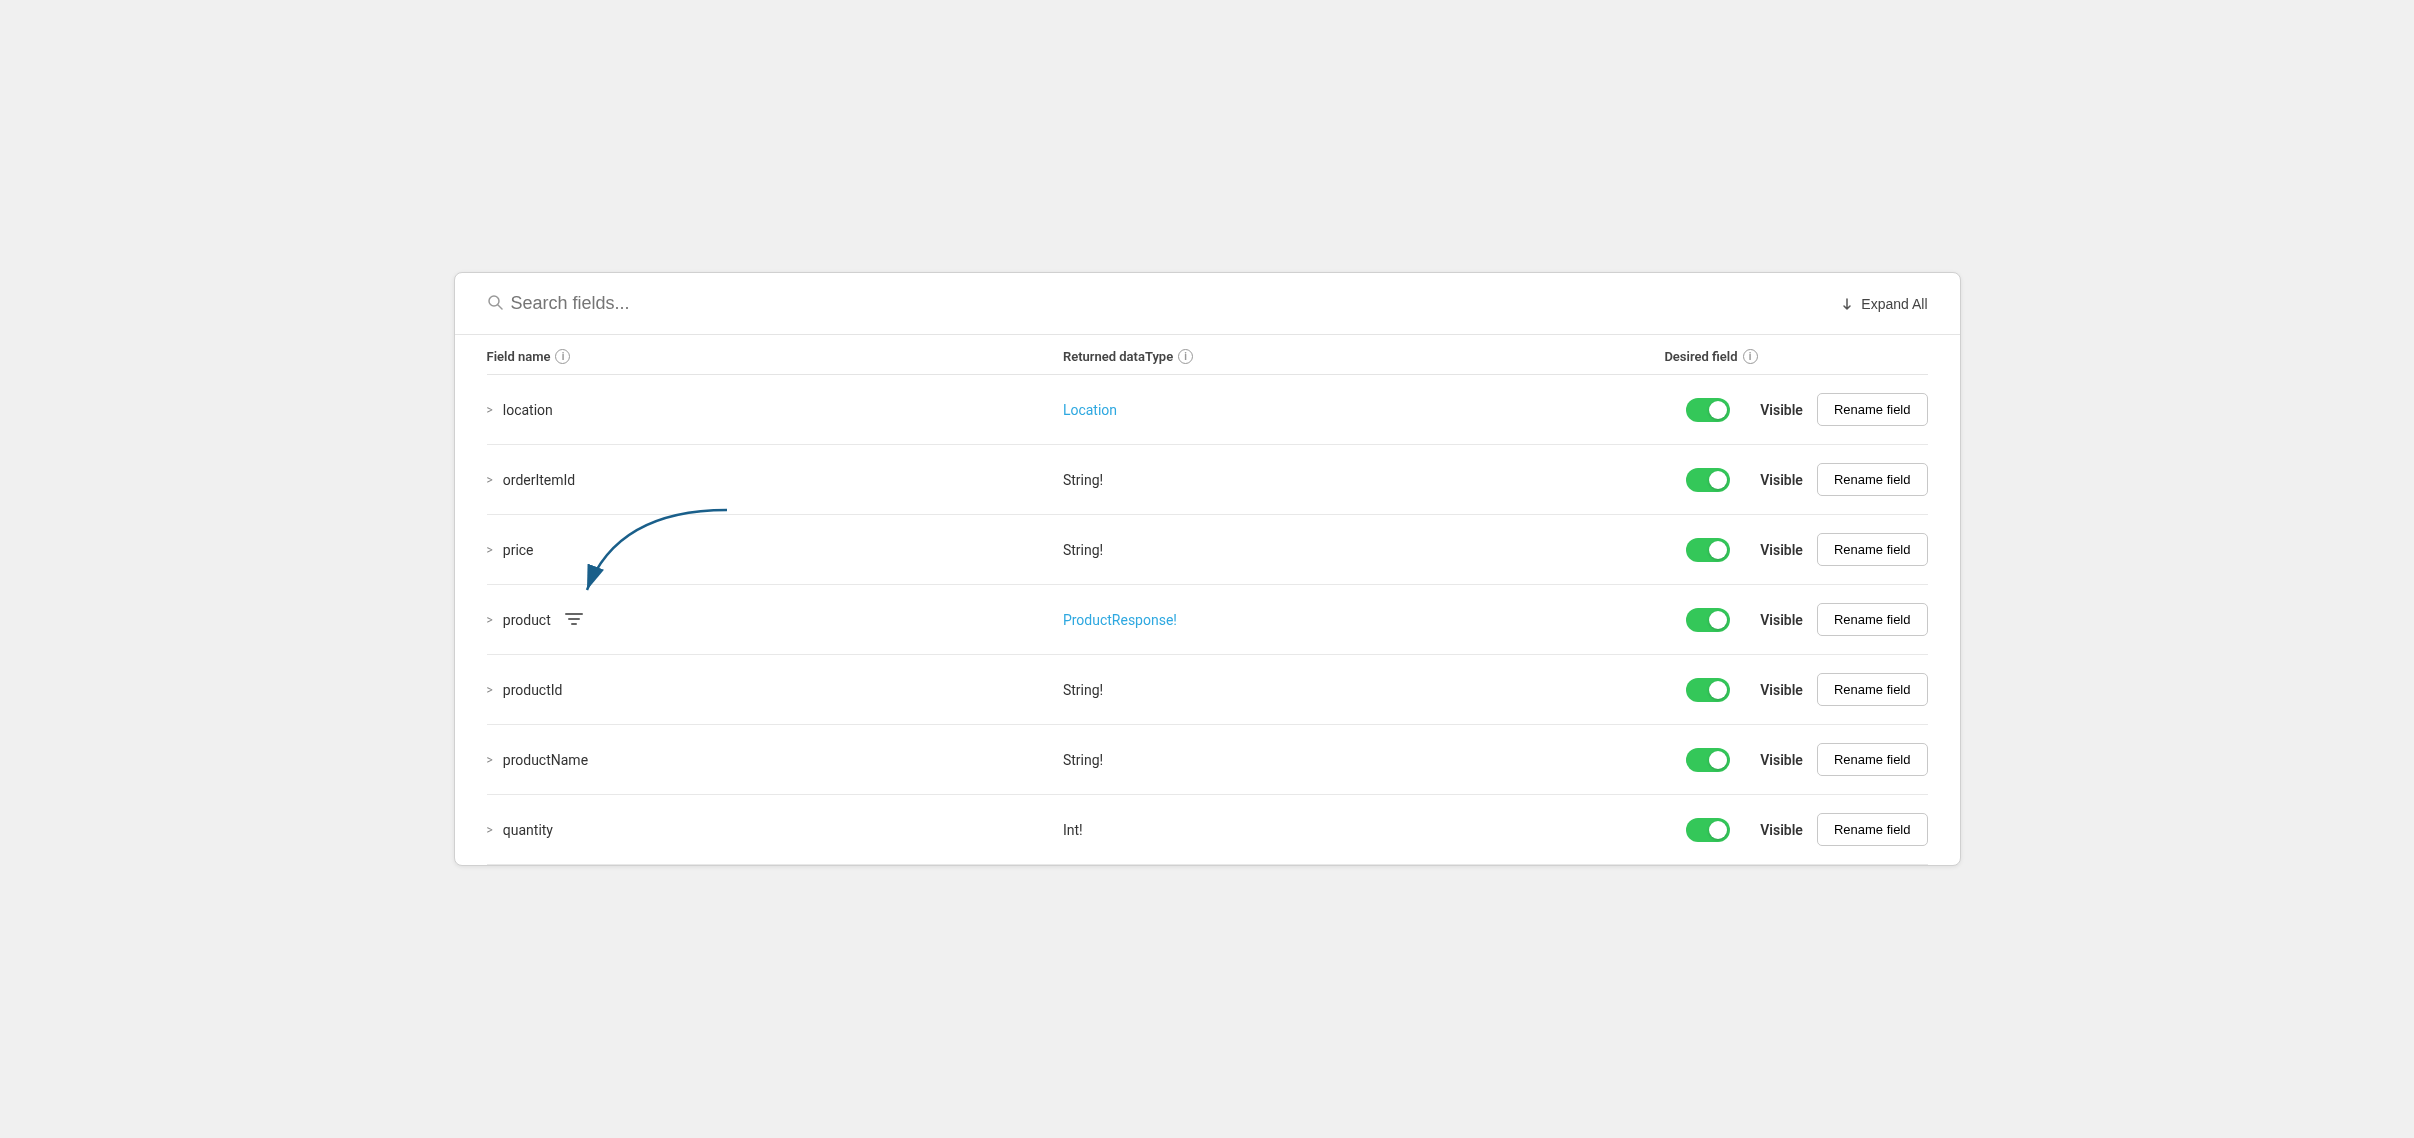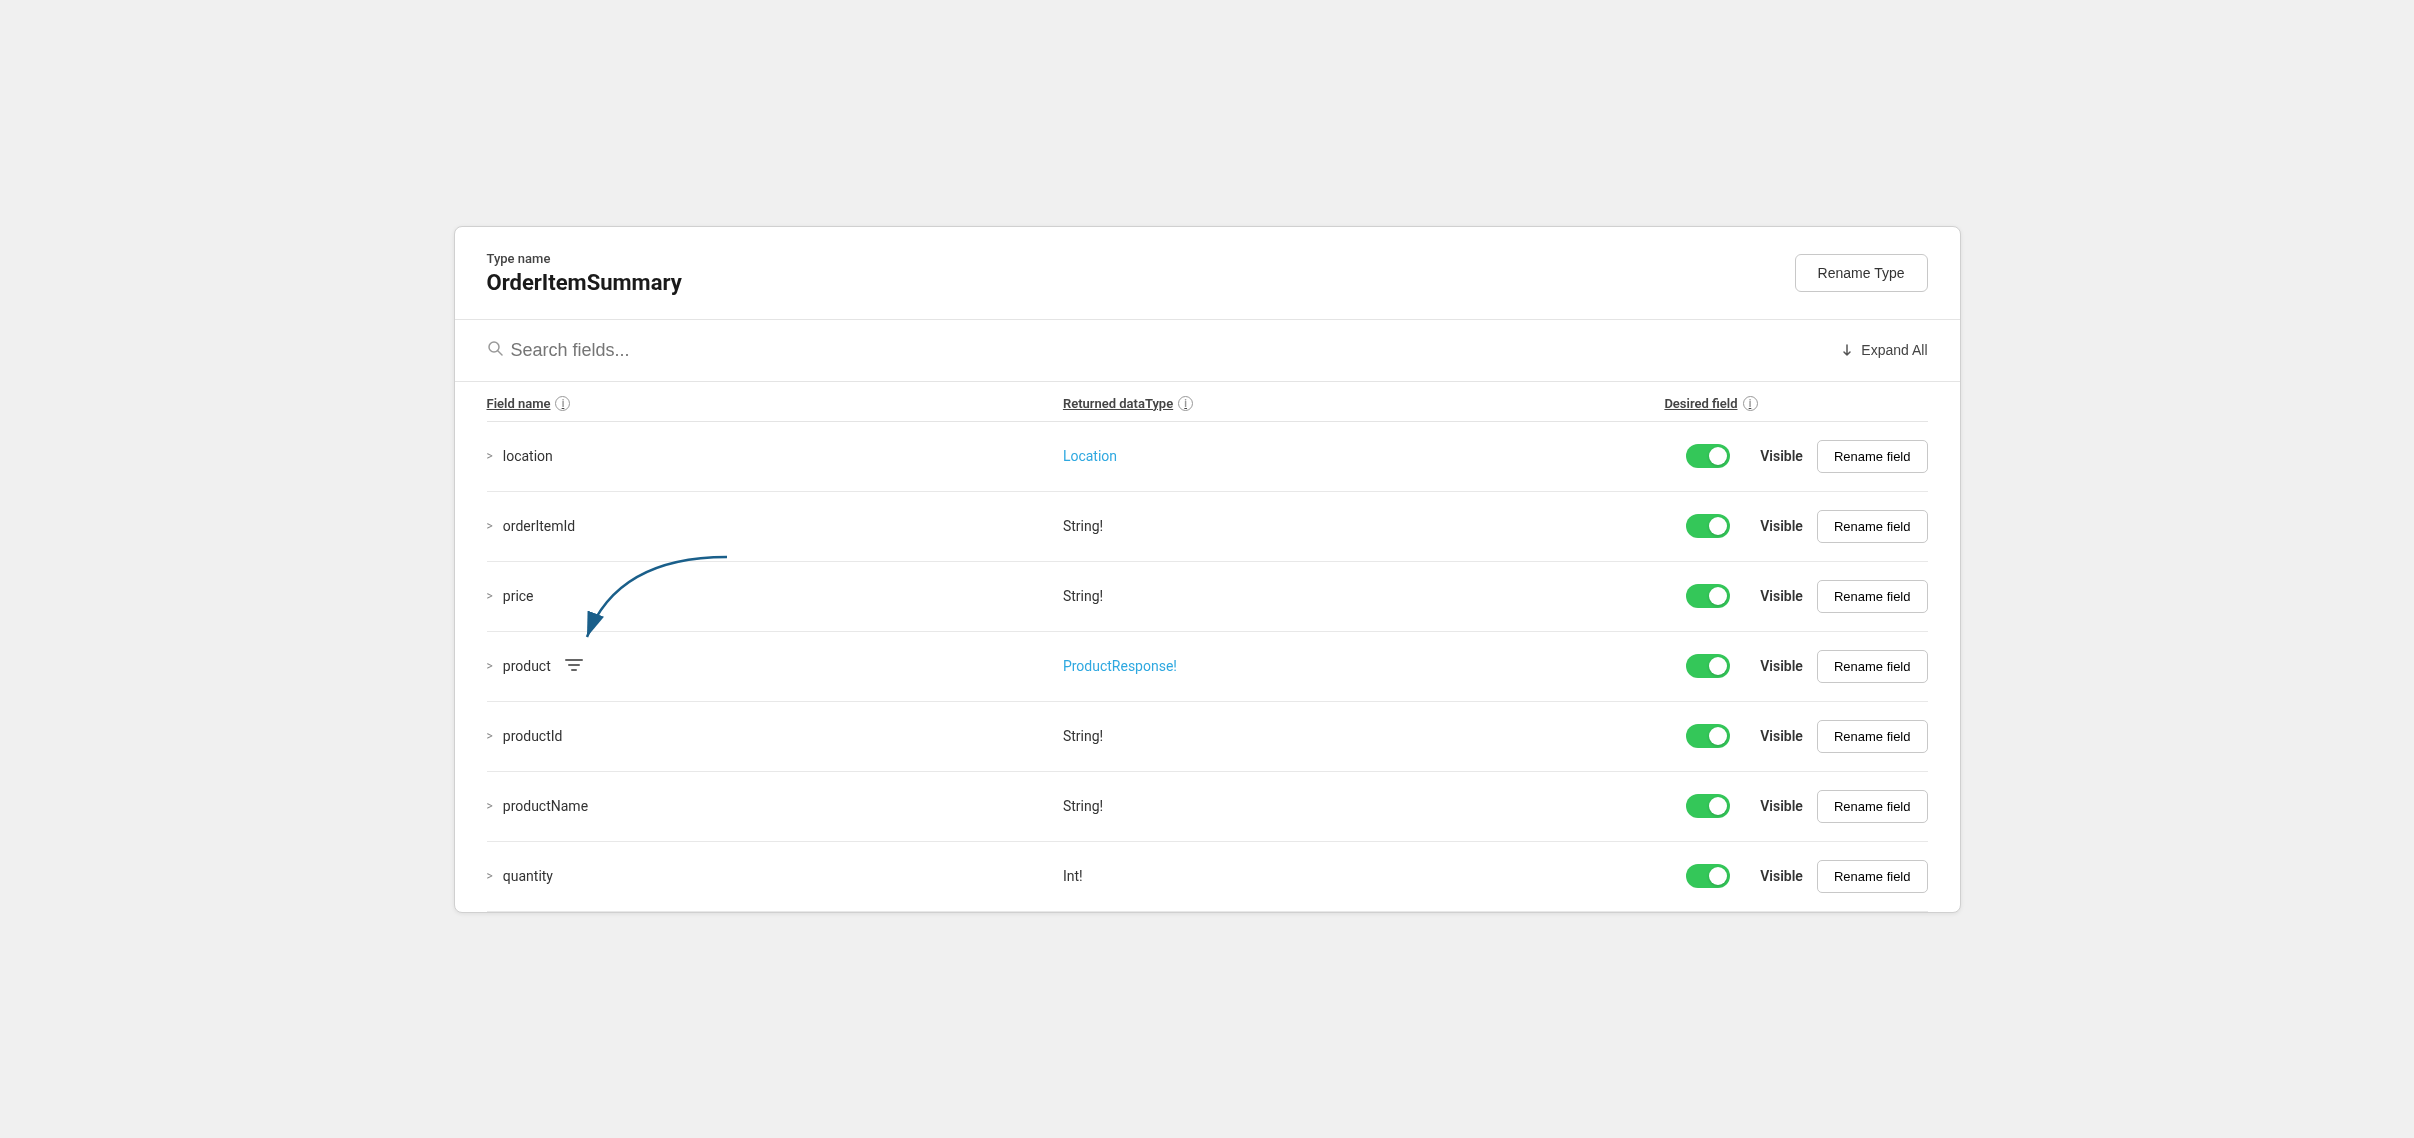--- a/index.html
+++ b/index.html
@@ -95,21 +95,20 @@
       padding: 14px 0 10px 0;
       border-bottom: 1px solid #e4e4e4;
     }
     .col-header {
       font-size: 13px;
       color: #444;
       font-weight: 600;
       display: flex;
       align-items: center;
       gap: 5px;
-      text-decoration: underline;
     }
     .col-header .info-icon {
       width: 15px;
       height: 15px;
       border-radius: 50%;
       border: 1.5px solid #999;
       display: inline-flex;
       align-items: center;
       justify-content: center;
       font-size: 10px;
@@ -201,27 +200,20 @@
       display: inline-flex;
       align-items: center;
       margin-left: 4px;
     }
   </style>
 </head>
 <body>
 
 <div class="container">
 
-  <div class="header">
-    <div class="header-left">
-      <div class="type-label">Type name</div>
-      <div class="type-name">OrderItemSummary</div>
-    </div>
-    <button class="rename-type-btn">Rename Type</button>
-  </div>
 
   <div class="search-bar-area">
     <div class="search-input-wrapper">
       <span class="search-icon-svg">
         <svg width="16" height="16" viewBox="0 0 16 16" fill="none" xmlns="http://www.w3.org/2000/svg">
           <circle cx="7" cy="7" r="5" stroke="#999" stroke-width="1.5"></circle>
           <line x1="11" y1="11" x2="15" y2="15" stroke="#999" stroke-width="1.5" stroke-linecap="round"></line>
         </svg>
       </span>
       <input class="search-input" type="text" placeholder="Search fields..." style="">

